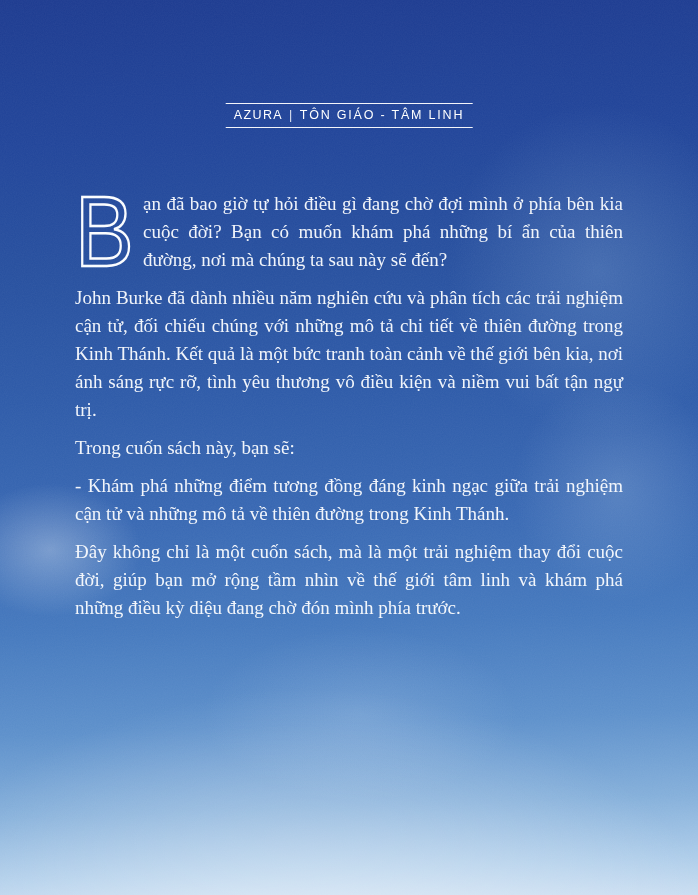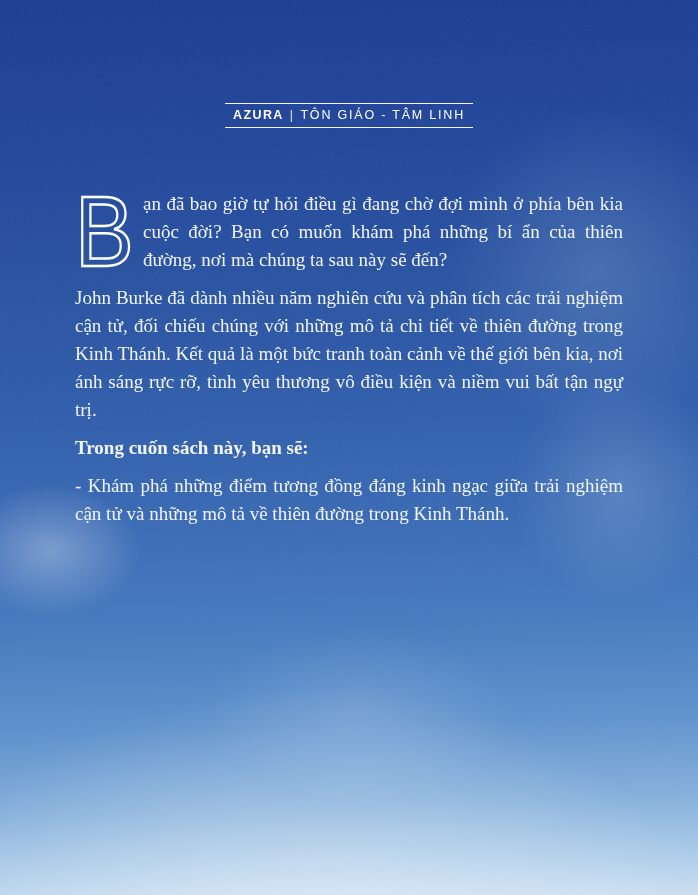--- a/index.html
+++ b/index.html
@@ -52,36 +52,36 @@
     transform: translateX(-50%);
     white-space: nowrap;
     color: #ffffff;
     font-family: "Liberation Sans", "DejaVu Sans", sans-serif;
     font-size: 12.5px;
     letter-spacing: 1.4px;
     padding: 4px 8px 5px 8px;
     border-top: 1.5px solid rgba(255,255,255,0.95);
     border-bottom: 1.5px solid rgba(255,255,255,0.95);
   }
-  .imprint .brand { font-weight: 700; text-align: center; }
+  .imprint .brand { font-weight: 400; text-align: center; }
   .imprint .sep { font-weight: 300; opacity: 0.85; margin: 0 6px; }
   .imprint .category { font-weight: 400; letter-spacing: 1.8px; margin-top: 8px; }
 
   
   .copy {
     position: absolute;
     left: 75px; top: 190px;
     width: 548px;
     color: rgba(248,250,253,0.97);
     font-size: 19px;
     line-height: 28px;
     text-align: justify;
   }
   .copy p { margin: 0 0 10px 0; }
-  .copy p.heading { font-weight: 700; }
+  .copy p.heading { font-weight: 400; }
   .dropcap {
     float: left;
     width: 50px;
     height: 80px;
     margin: 3px 18px 0 0;
     font-family: "Liberation Sans", "DejaVu Sans", sans-serif;
     font-weight: 400;
     font-size: 100px;
     line-height: 76px;
     color: rgba(255,255,255,0);
@@ -113,15 +113,16 @@
     <span class="brand">AZURA</span><span class="sep">|</span><span class="category">TÔN GIÁO - TÂM LINH</span>
   </header>
 
   <main class="copy">
     <p>
       <span class="dropcap">B</span><span>ạn đã bao giờ tự hỏi điều gì đang chờ đợi mình ở phía bên kia cuộc đời? Bạn có muốn khám phá những bí ẩn của thiên đường, nơi mà chúng ta sau này sẽ đến?</span>
     </p>
     <p>John Burke đã dành nhiều năm nghiên cứu và phân tích các trải nghiệm cận tử, đối chiếu chúng với những mô tả chi tiết về thiên đường trong Kinh Thánh. Kết quả là một bức tranh toàn cảnh về thế giới bên kia, nơi ánh sáng rực rỡ, tình yêu thương vô điều kiện và niềm vui bất tận ngự trị.</p>
     <p class="heading">Trong cuốn sách này, bạn sẽ:</p>
     <p>- Khám phá những điểm tương đồng đáng kinh ngạc giữa trải nghiệm cận tử và những mô tả về thiên đường trong Kinh Thánh.</p>
+    <p>Đây không chỉ là một cuốn sách, mà là một trải nghiệm thay đổi cuộc đời, giúp bạn mở rộng tầm nhìn về thế giới tâm linh và khám phá những điều kỳ diệu đang chờ đón mình phía trước.</p>
   </main>
 
 </div>
 
 </body></html>

